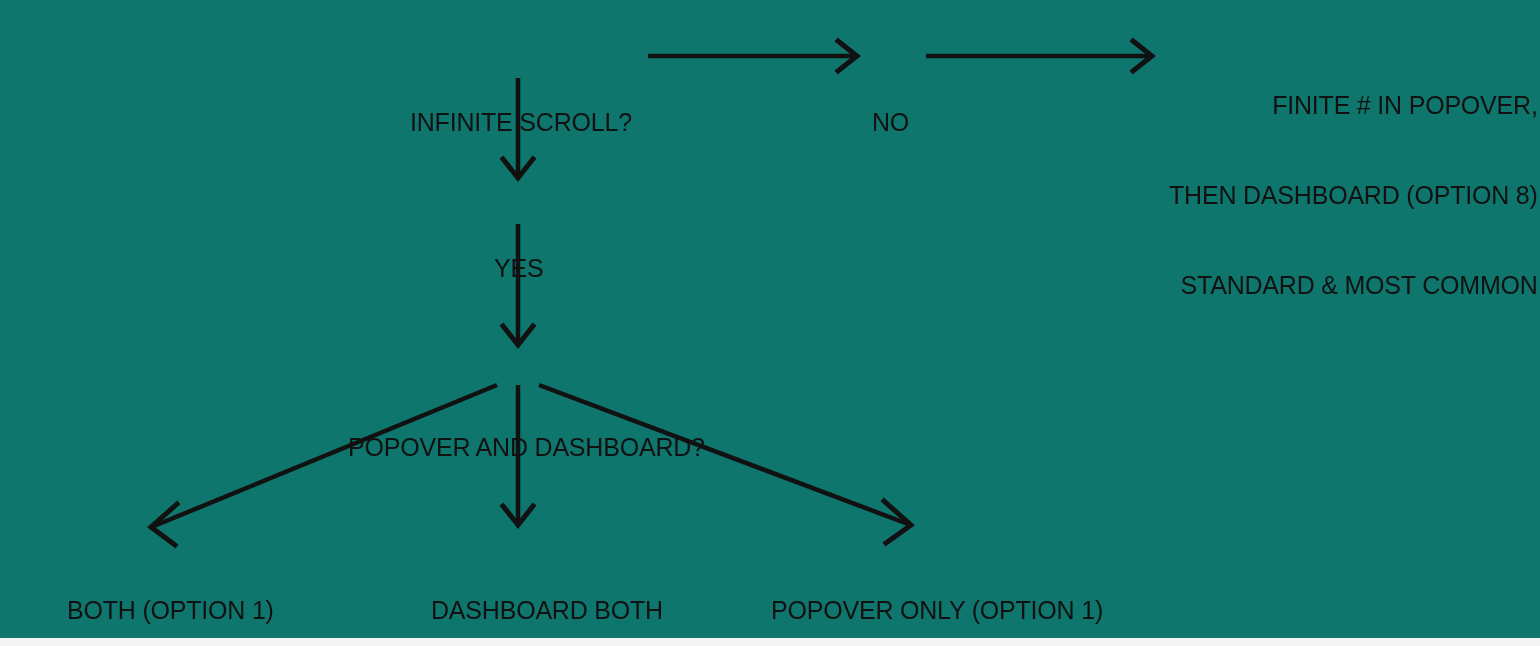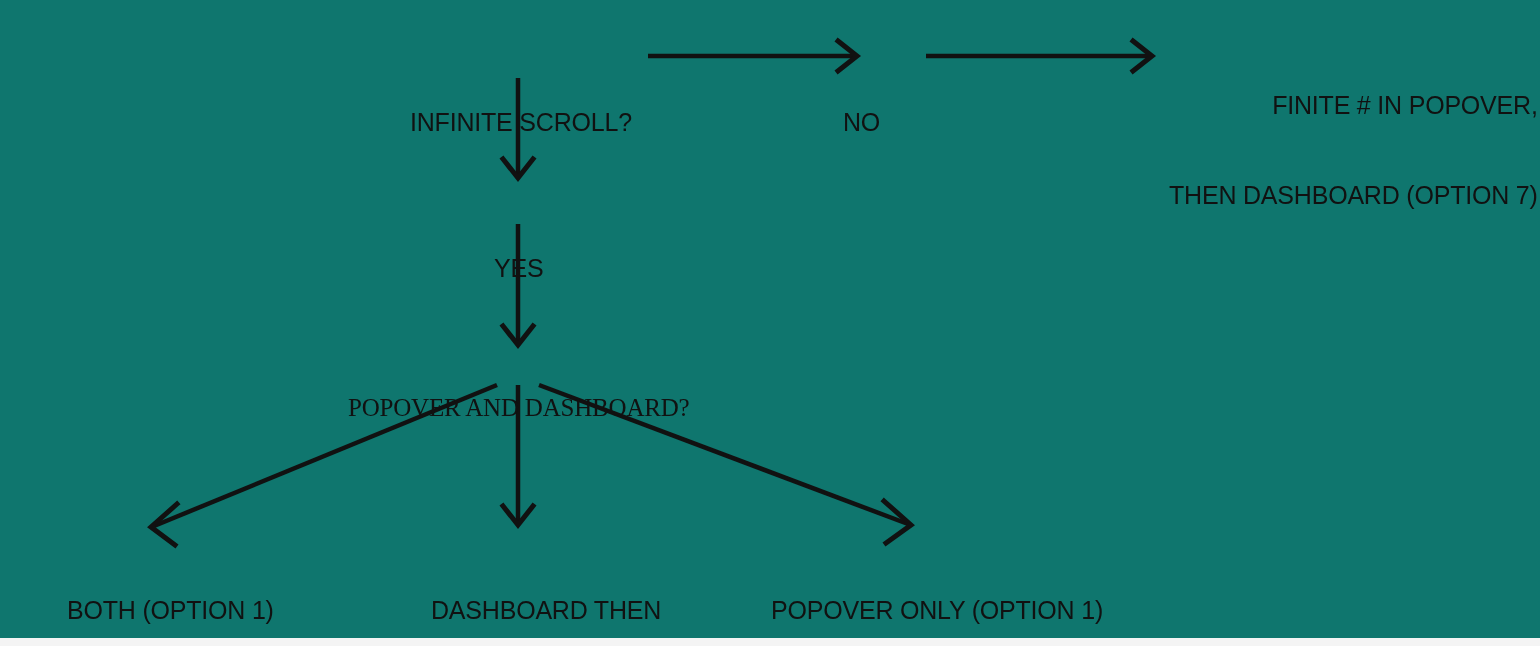--- a/index.html
+++ b/index.html
@@ -29,24 +29,24 @@
     font-family: "Liberation Sans", sans-serif;
     font-size: 25px;
     line-height: 30px;
     letter-spacing: -0.2px;
     white-space: pre;
   }
   .node-label {
     display: block;
   }
   .n-infinite-scroll { left: 410px; top: 47px; }
-  .n-no             { left: 843px; top: 47px; }
+  .n-no             { left: 872px; top: 47px; }
   .n-finite         { left: 1169px; top: 30px; text-align: right; }
   .n-yes            { left: 494px; top: 193px; }
-  .n-popover-dash   { left: 348px; top: 333px; font-family: Liberation Serif, serif; }
+  .n-popover-dash   { left: 348px; top: 372px; }
   .n-both           { left: 67px; top: 535px; }
   .n-dashboard-only { left: 431px; top: 535px; }
   .n-popover-only   { left: 771px; top: 535px; }
 </style>
 </head>
 <body>
 
 <div id="canvas">
 
   <svg class="flow-svg" viewBox="0 0 1540 646" aria-hidden="true">
@@ -100,38 +100,39 @@
   <div class="node n-infinite-scroll">
     <span class="node-label">INFINITE SCROLL?</span>
   </div>
 
   <div class="node n-no">
     <span class="node-label">NO</span>
   </div>
 
   <div class="node n-finite">
     <span class="node-label">FINITE # IN POPOVER,</span>
-    <span class="node-label">THEN DASHBOARD (OPTION 7)</span>
+    <span class="node-label">THEN DASHBOARD (OPTION 8)</span>
+    <span class="node-label">STANDARD &amp; MOST COMMON</span>
   </div>
 
   <div class="node n-yes">
     <span class="node-label">YES</span>
   </div>
 
   <div class="node n-popover-dash">
     <span class="node-label">POPOVER AND DASHBOARD?</span>
   </div>
 
   <div class="node n-both">
     <span class="node-label">BOTH (OPTION 1)</span>
     
   </div>
 
   <div class="node n-dashboard-only">
-    <span class="node-label">DASHBOARD THEN</span>
+    <span class="node-label">DASHBOARD BOTH</span>
     
     
   </div>
 
   <div class="node n-popover-only">
     <span class="node-label">POPOVER ONLY (OPTION 1)</span>
     
   </div>
 
 </div>

